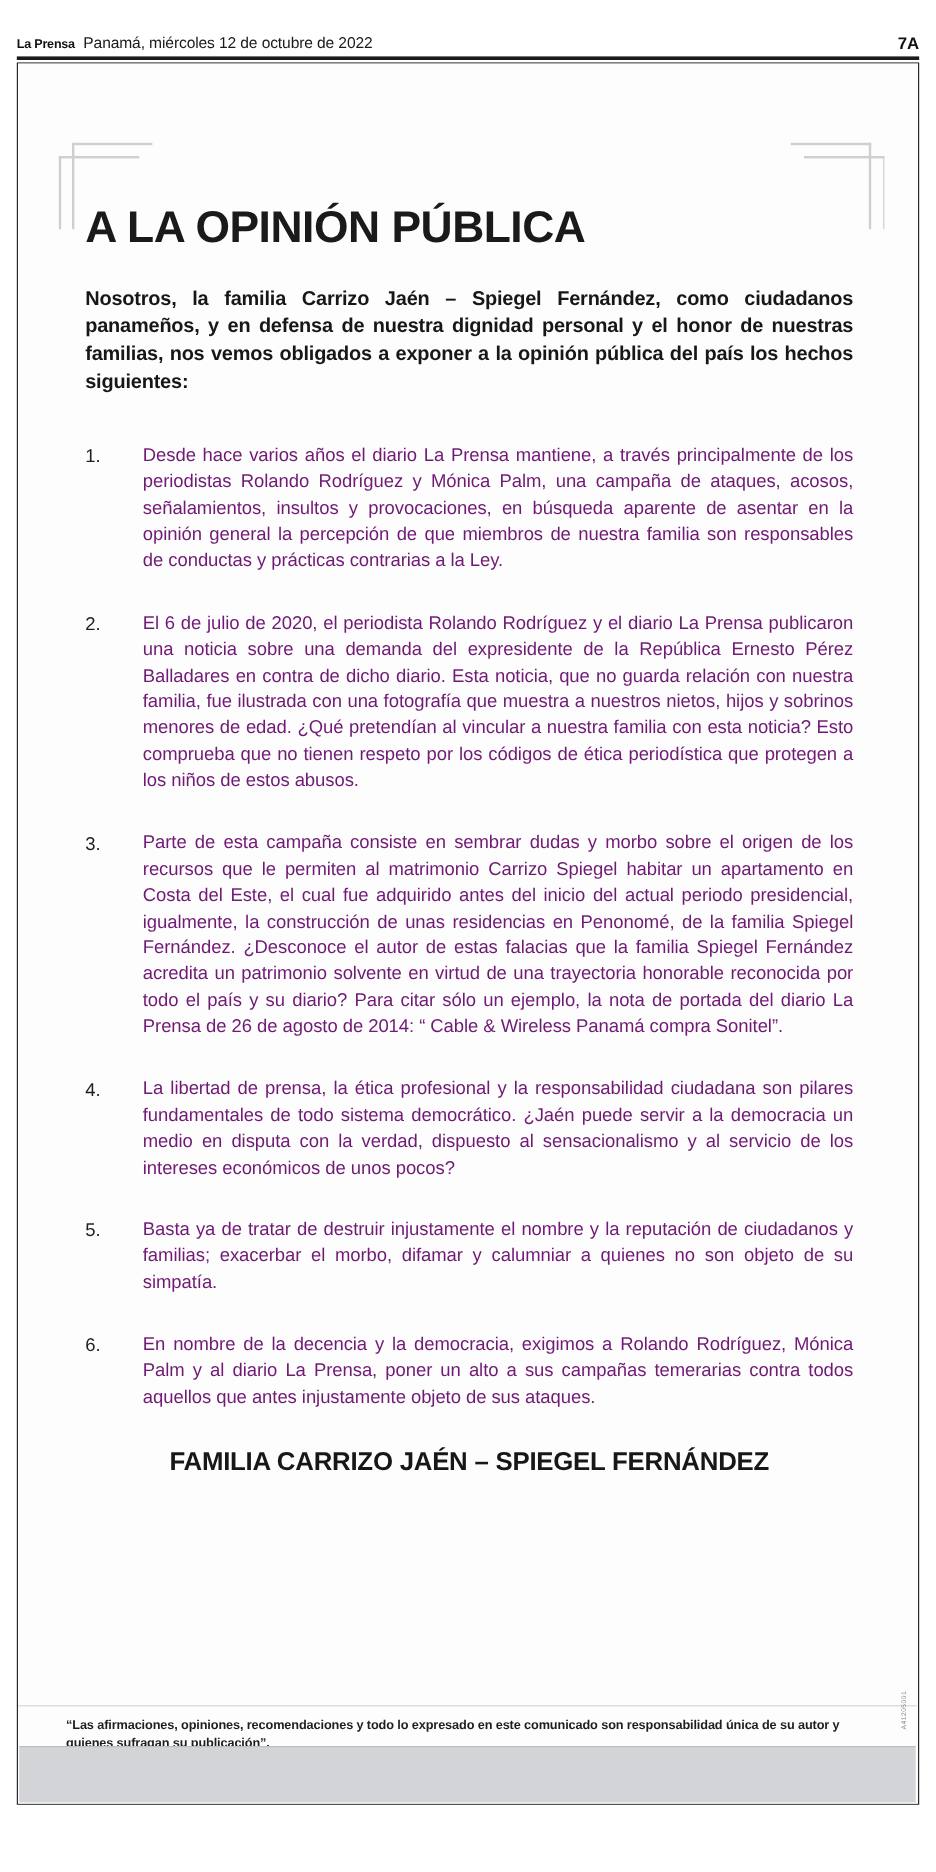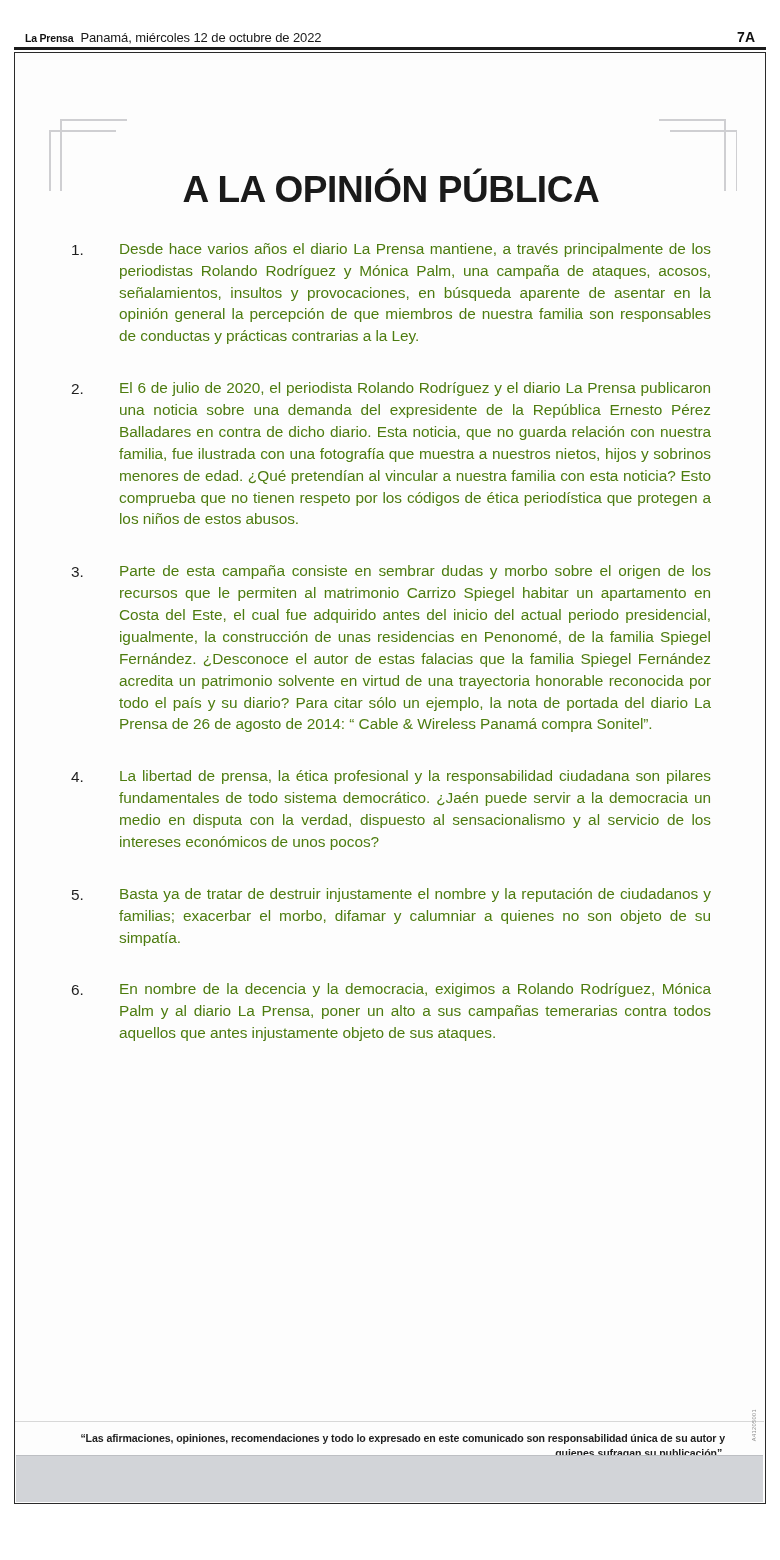--- a/index.html
+++ b/index.html
@@ -20,23 +20,23 @@
     overflow: hidden;
   }
 
   
   .masthead {
     position: absolute;
     left: 0;
     top: 28px;
     width: 780px;
     height: 18px;
-    padding: 0 25px;
+    padding: 0 14px;
     display: flex;
-    align-items: center;
+    align-items: flex-start;
     justify-content: space-between;
   }
   .masthead-left {
     display: flex;
     align-items: baseline;
     gap: 7px;
     white-space: nowrap;
   }
   .masthead-brand {
     font-size: 10.5px;
@@ -111,21 +111,21 @@
     position: absolute;
     left: 56px;
     top: 118px;
     width: 640px;
   }
 
   .ad-title {
     font-size: 37px;
     font-weight: bold;
     color: #1a1a1a;
-    text-align: center;
+    text-align: left;
     letter-spacing: -0.4px;
     line-height: 1.05;
     margin-bottom: 28px;
   }
 
   .ad-lead {
     font-size: 16.6px;
     font-weight: bold;
     color: #171717;
     text-align: justify;
@@ -147,21 +147,21 @@
     flex: 0 0 48px;
     font-size: 15.4px;
     color: #1f1f1f;
     line-height: 1.42;
     padding-top: 1px;
     font-weight: normal;
   }
   .clause-text {
     flex: 1 1 auto;
     font-size: 15.4px;
-    color: #4d7c0f;
+    color: #701a75;
     text-align: justify;
     text-justify: inter-word;
     line-height: 1.42;
     letter-spacing: -0.05px;
   }
 
   
   .signature {
     margin-top: 10px;
     font-size: 21.5px;
@@ -181,21 +181,21 @@
   }
 
   .disclaimer {
     position: absolute;
     left: 40px;
     top: 1378px;
     width: 670px;
     font-size: 10.6px;
     font-weight: bold;
     color: #1e1e1e;
-    text-align: right;
+    text-align: left;
     line-height: 1.42;
     letter-spacing: -0.1px;
   }
 
   
   .jobcode {
     position: absolute;
     right: 8px;
     top: 1356px;
     font-size: 5.6px;
@@ -245,20 +245,21 @@
         <span class="h1"></span>
           <span class="v1"></span>
           <span class="h2"></span>
           <span class="v2"></span>
       </div>
 
       <div class="content">
 
         <div class="ad-title">A LA OPINIÓN PÚBLICA</div>
 
+        <div class="ad-lead">Nosotros, la familia Carrizo Jaén – Spiegel Fernández, como ciudadanos panameños, y en defensa de nuestra dignidad personal y el honor de nuestras familias, nos vemos obligados a exponer a la opinión pública del país los hechos siguientes:</div>
 
         <div class="clauses">
 
           <div class="clause">
             <div class="clause-num">1.</div>
             <div class="clause-text">Desde hace varios años el diario La Prensa mantiene, a través principalmente de los periodistas Rolando Rodríguez y Mónica Palm, una campaña de ataques, acosos, señalamientos, insultos y provocaciones, en búsqueda aparente de asentar en la opinión general la percepción de que miembros de nuestra familia son responsables de conductas y prácticas contrarias a la Ley.</div>
           </div>
 
           <div class="clause">
             <div class="clause-num">2.</div>
@@ -280,20 +281,21 @@
             <div class="clause-text">Basta ya de tratar de destruir injustamente el nombre y la reputación de ciudadanos y familias; exacerbar el morbo, difamar y calumniar a quienes no son objeto de su simpatía.</div>
           </div>
 
           <div class="clause">
             <div class="clause-num">6.</div>
             <div class="clause-text">En nombre de la decencia y la democracia, exigimos a Rolando Rodríguez, Mónica Palm y al diario La Prensa, poner un alto a sus campañas temerarias contra todos aquellos que antes injustamente objeto de sus ataques.</div>
           </div>
 
         </div>
 
+        <div class="signature">FAMILIA CARRIZO JAÉN – SPIEGEL FERNÁNDEZ</div>
 
       </div>
 
       <div class="sig-rule"></div>
 
       <div class="disclaimer">“Las afirmaciones, opiniones, recomendaciones y todo lo expresado en este comunicado son responsabilidad única de su autor y quienes sufragan su publicación”.</div>
 
       <div class="jobcode">A41205001</div>
 
       <div class="gray-band"></div>

